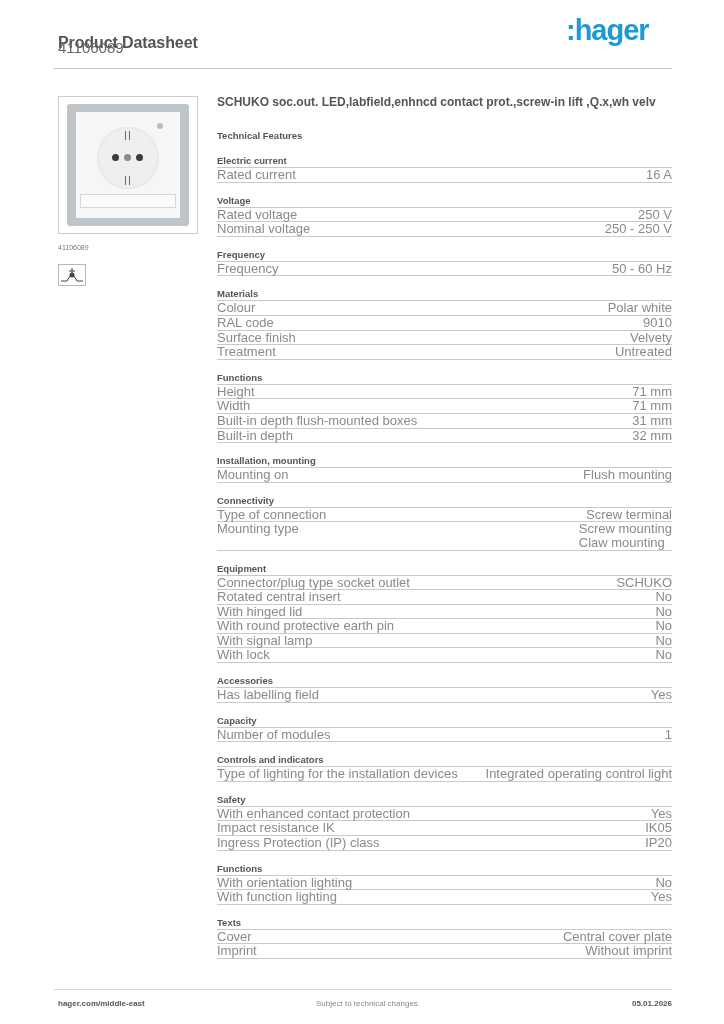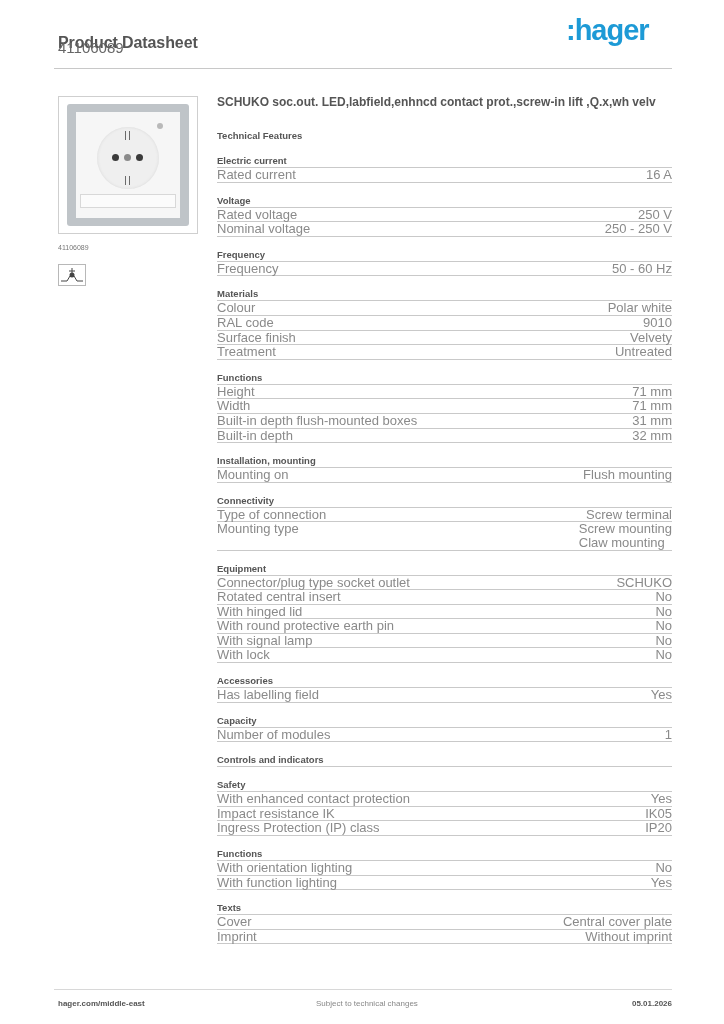--- a/index.html
+++ b/index.html
@@ -244,20 +244,26 @@
         <div class="section-title">Capacity</div>
         <div class="row">
           <div class="l">Number of modules</div>
           <div class="v">
             <span>1</span>
           </div>
         </div>
       </div>
       <div class="section">
         <div class="section-title">Controls and indicators</div>
+        <div class="row">
+          <div class="l">Type of lighting for the installation devices</div>
+          <div class="v">
+            <span>Integrated operating control light</span>
+          </div>
+        </div>
       </div>
       <div class="section">
         <div class="section-title">Safety</div>
         <div class="row">
           <div class="l">With enhanced contact protection</div>
           <div class="v">
             <span>Yes</span>
           </div>
         </div>
         <div class="row">

